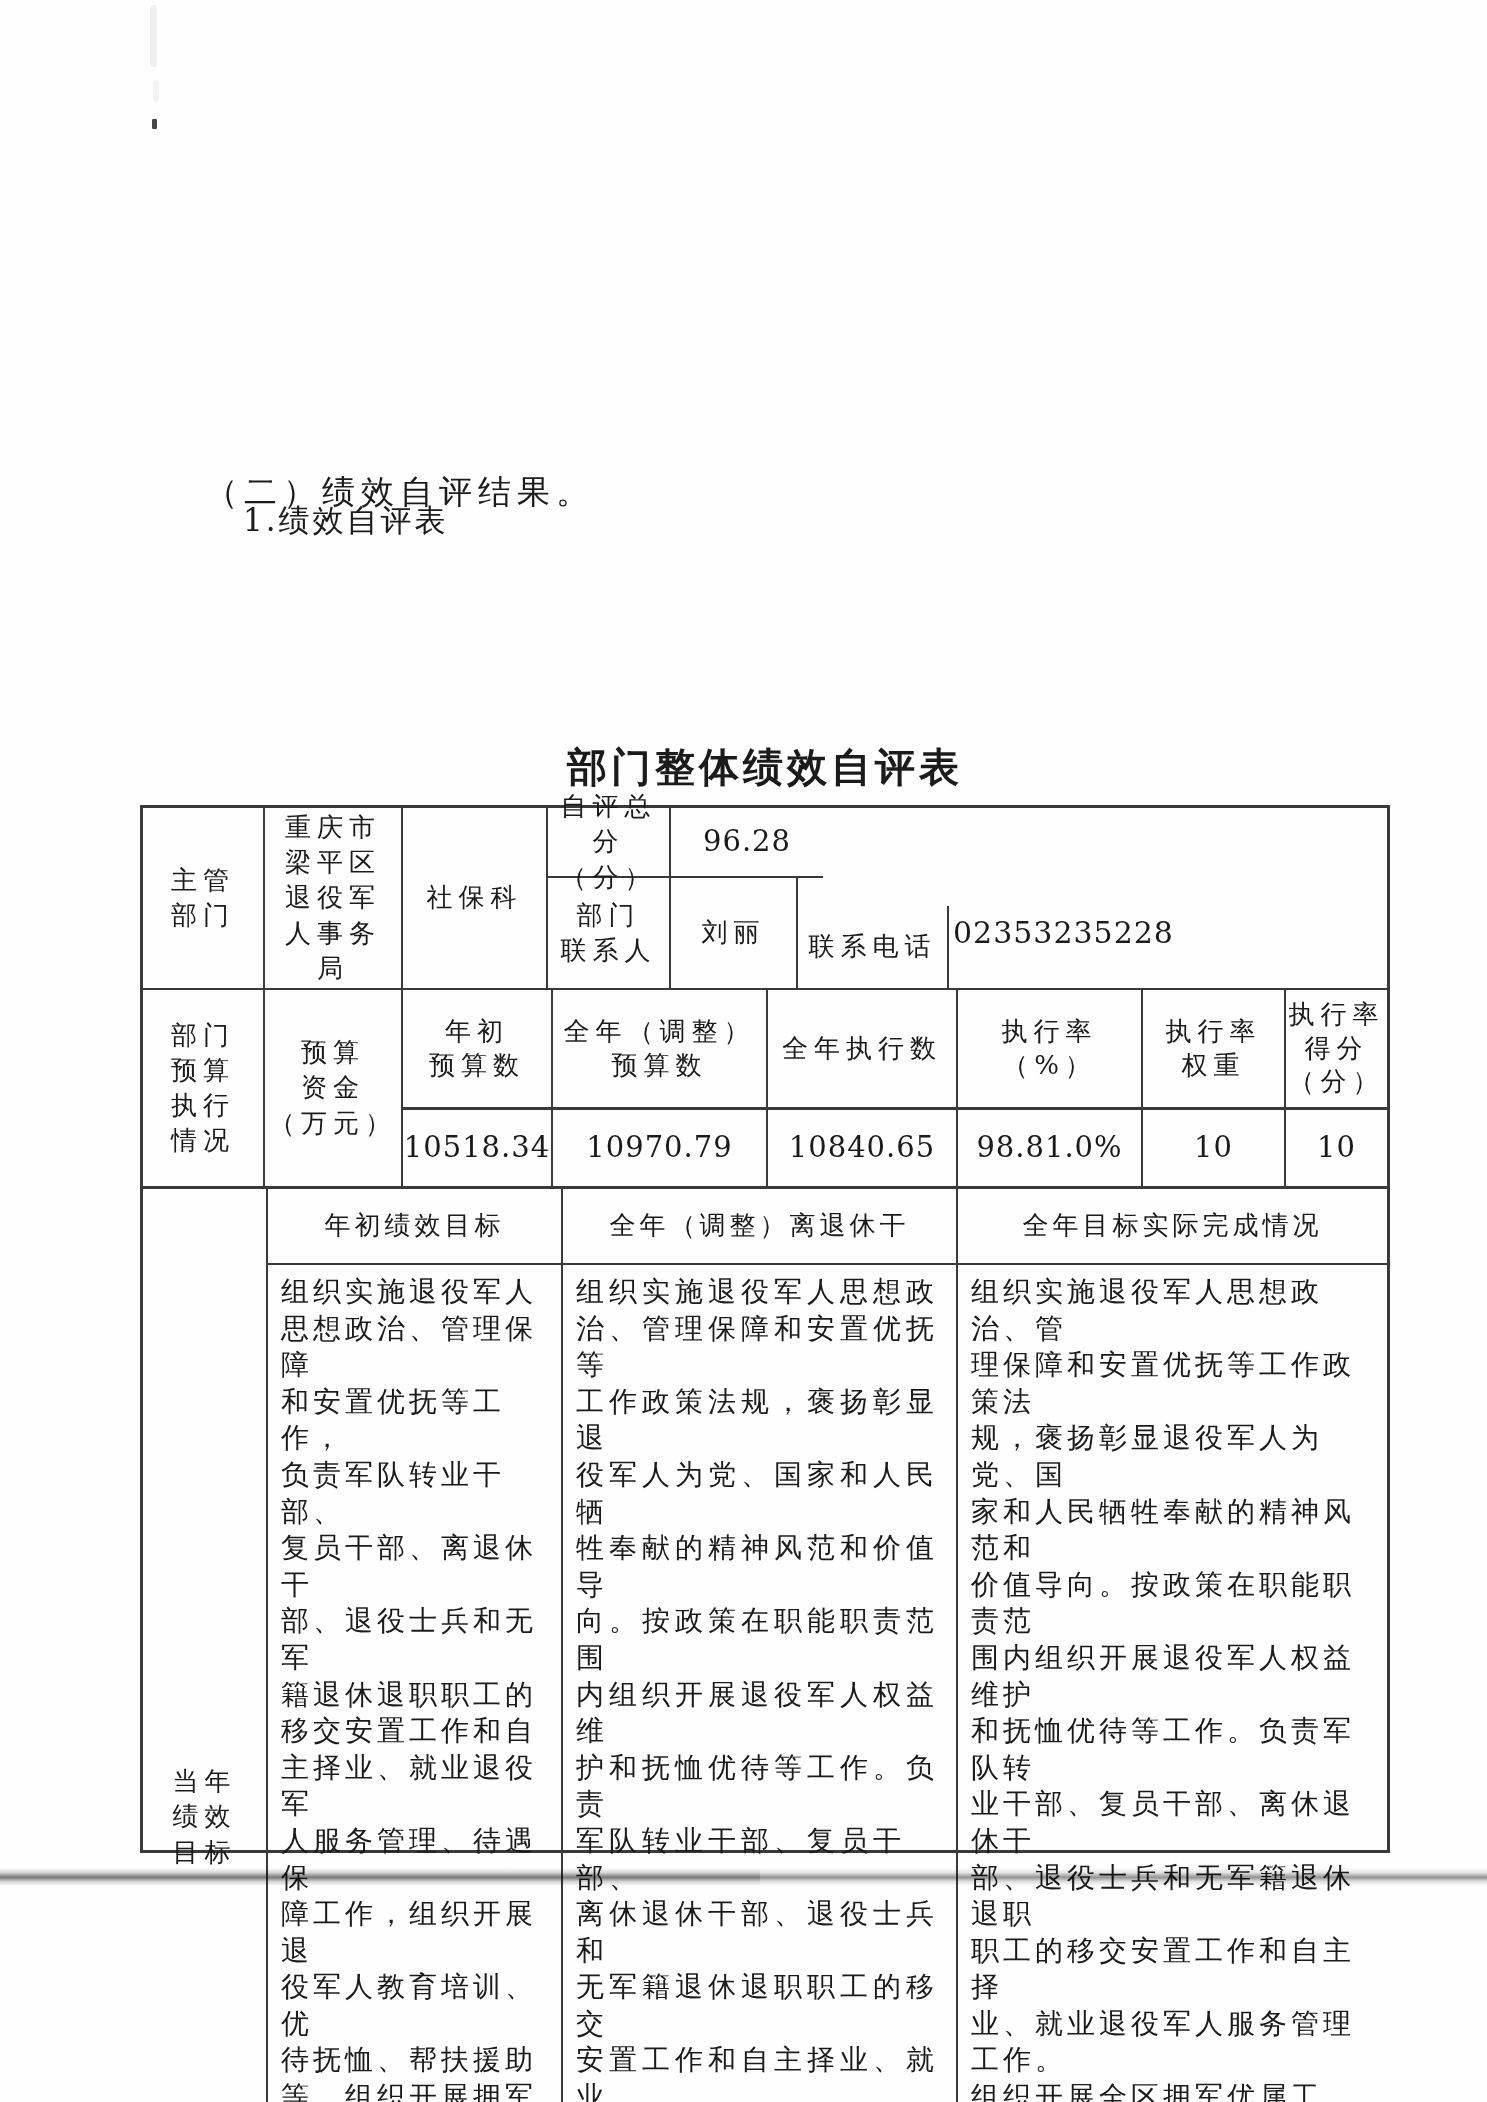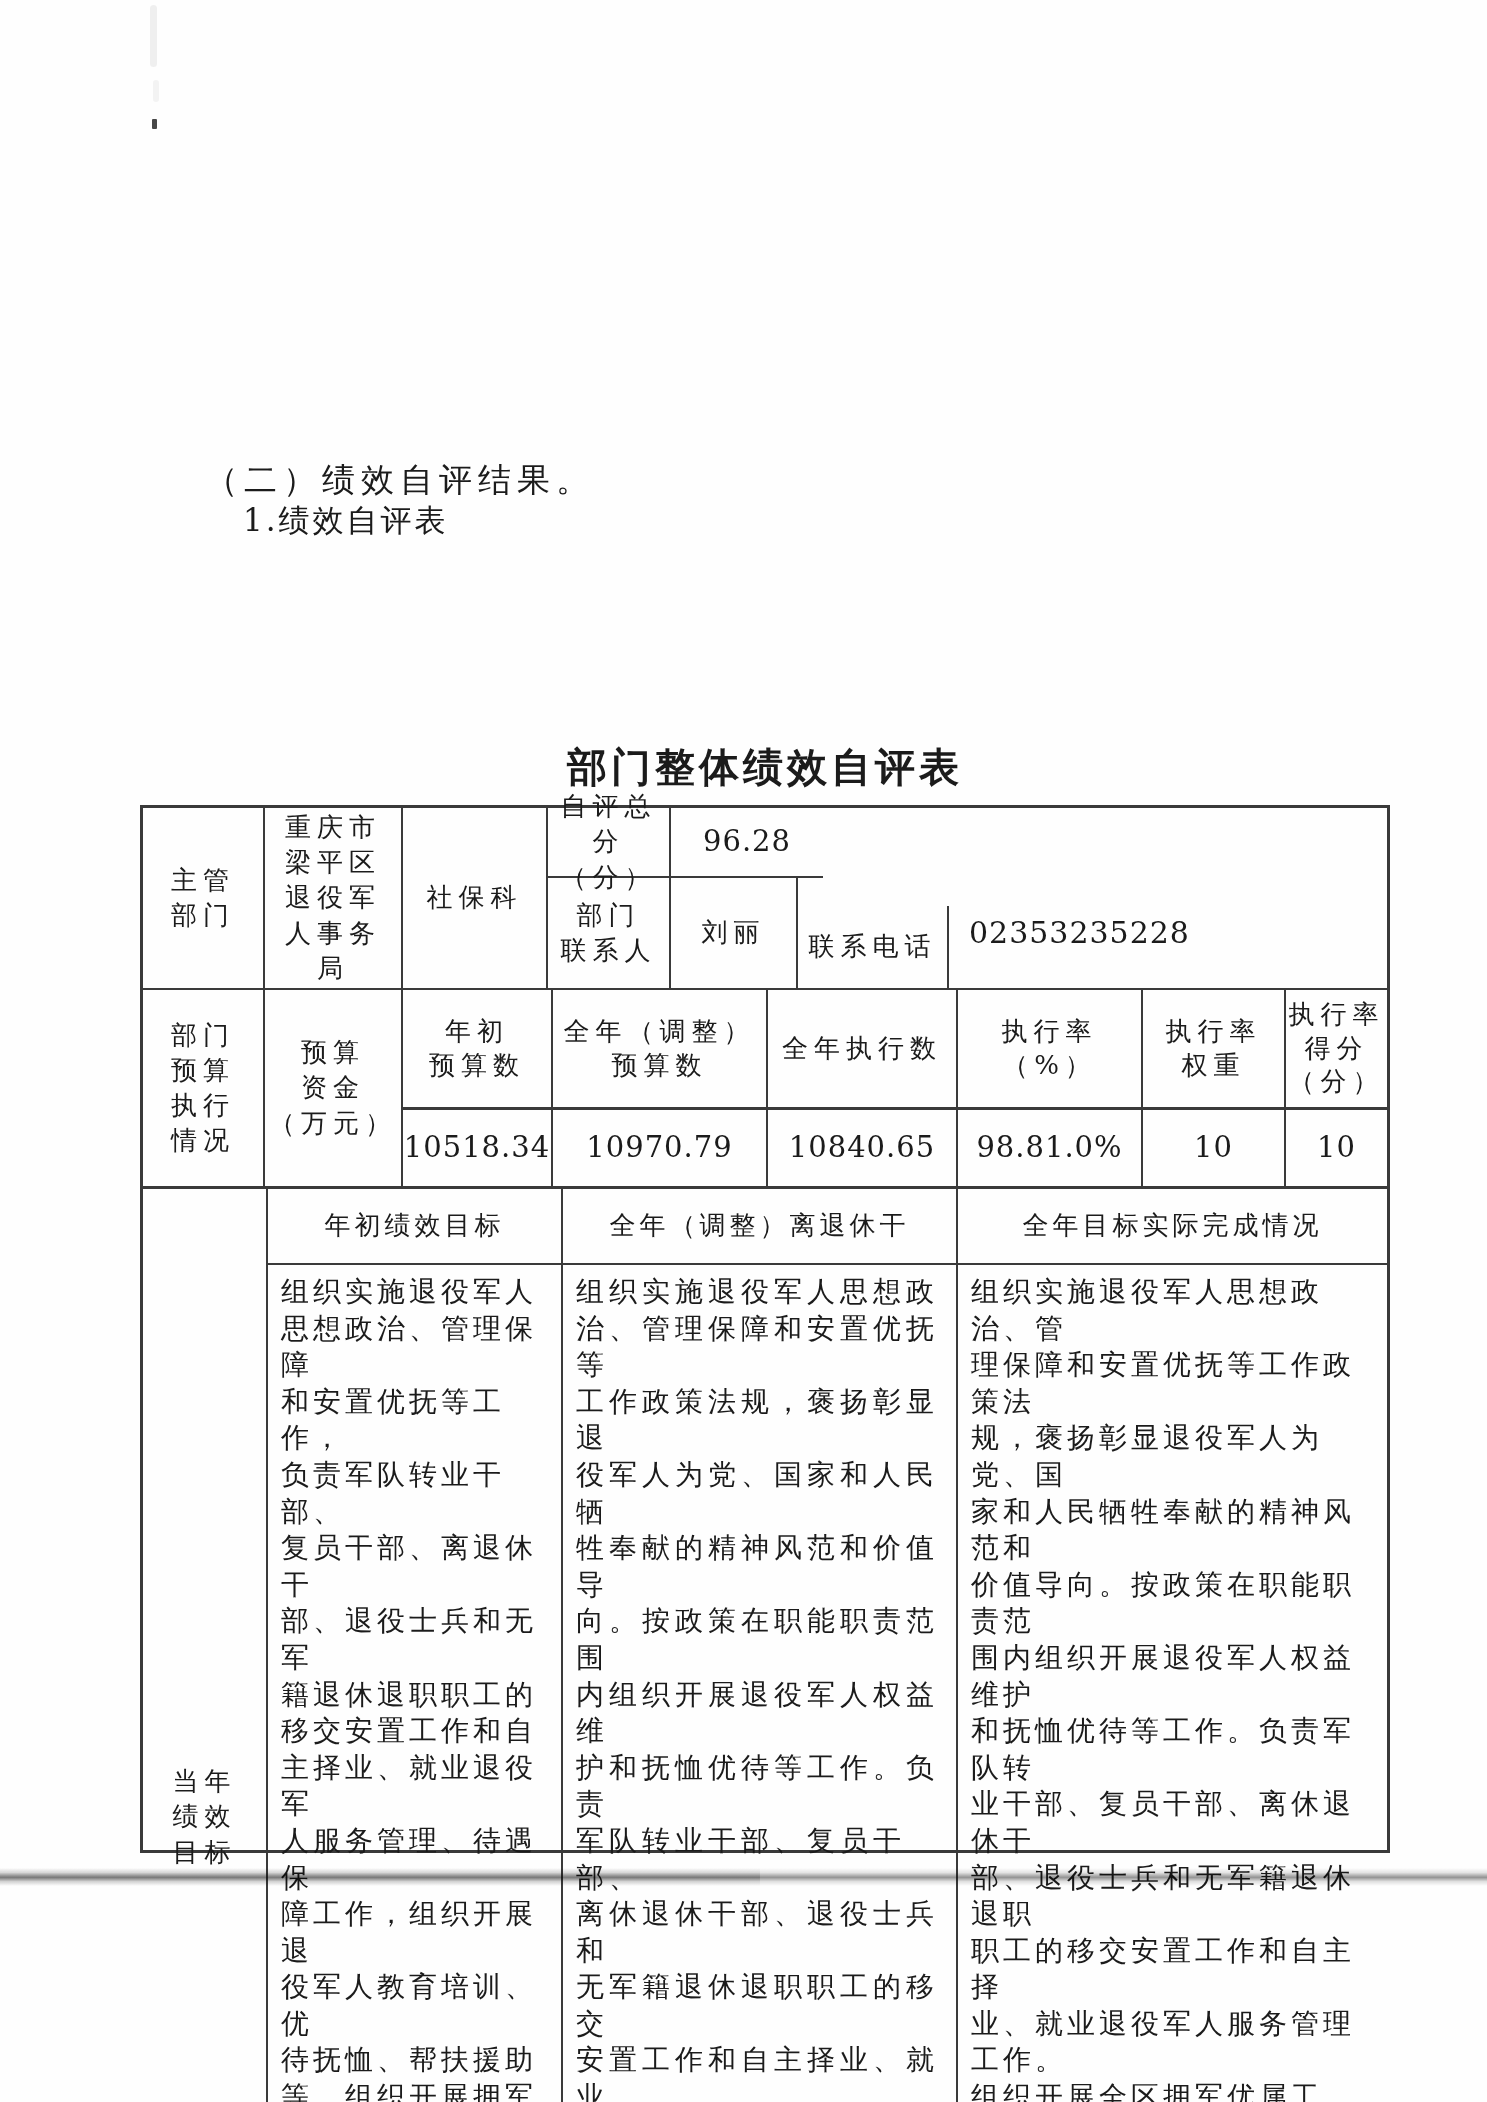--- a/index.html
+++ b/index.html
@@ -9,21 +9,21 @@
   html,body{margin:0;padding:0;background:#e9e9e9;}
   .page{
     position:relative;
     width:1487px;height:2102px;
     margin:0 auto;
     background:#fefefe;
     font-family:"DejaVu Serif","Liberation Serif",serif;
     color:var(--ink);
     overflow:hidden;
   }
-  .h1{position:absolute;left:205px;top:458px;font-size:33px;letter-spacing:6px;}
+  .h1{position:absolute;left:205px;top:470px;font-size:33px;letter-spacing:6px;}
   .h2{position:absolute;left:243px;top:500px;font-size:31px;letter-spacing:3px;text-align:center;}
   .tbl-title{
     position:absolute;left:140px;top:740px;width:1250px;
     text-align:center;font-size:40px;font-weight:bold;
     font-family:"DejaVu Sans","Liberation Sans",sans-serif;
     letter-spacing:4px;
   }
   .tbl{
     position:absolute;left:140px;top:805px;width:1250px;height:1048px;
     border:3px solid var(--line);box-sizing:border-box;
@@ -43,21 +43,21 @@
   .bb3{border-bottom:3px solid var(--line);}
   .stack{display:flex;flex-direction:column;box-sizing:border-box;}
   .hrow{display:flex;flex:1;box-sizing:border-box;}
   .h70{height:70px;flex:none;}
   .grow{flex:1;}
   .hh{height:120px;flex:none;line-height:1.3;}
   .h72{height:76px;flex:none;}
   .num{font-size:29px;letter-spacing:1px;}
   .w130{width:127px;flex:none;}
   .w185{width:151px;flex:none;margin-top:28px;}
-  .phone{flex:1;justify-content:flex-start;padding-left:20px;font-size:30px;letter-spacing:1px;}
+  .phone{flex:1;justify-content:flex-start;padding-left:4px;font-size:30px;letter-spacing:1px;}
   .goalbody{
     flex:1;box-sizing:border-box;
     padding:9px 10px 0 13px;
     white-space:pre-line;text-align:left;
     font-size:28px;line-height:36.6px;
   }
   .lsA{letter-spacing:4px;}
   .lsB{letter-spacing:5px;}
   .lsC{letter-spacing:4px;}
   .goalhead{letter-spacing:4px;}

